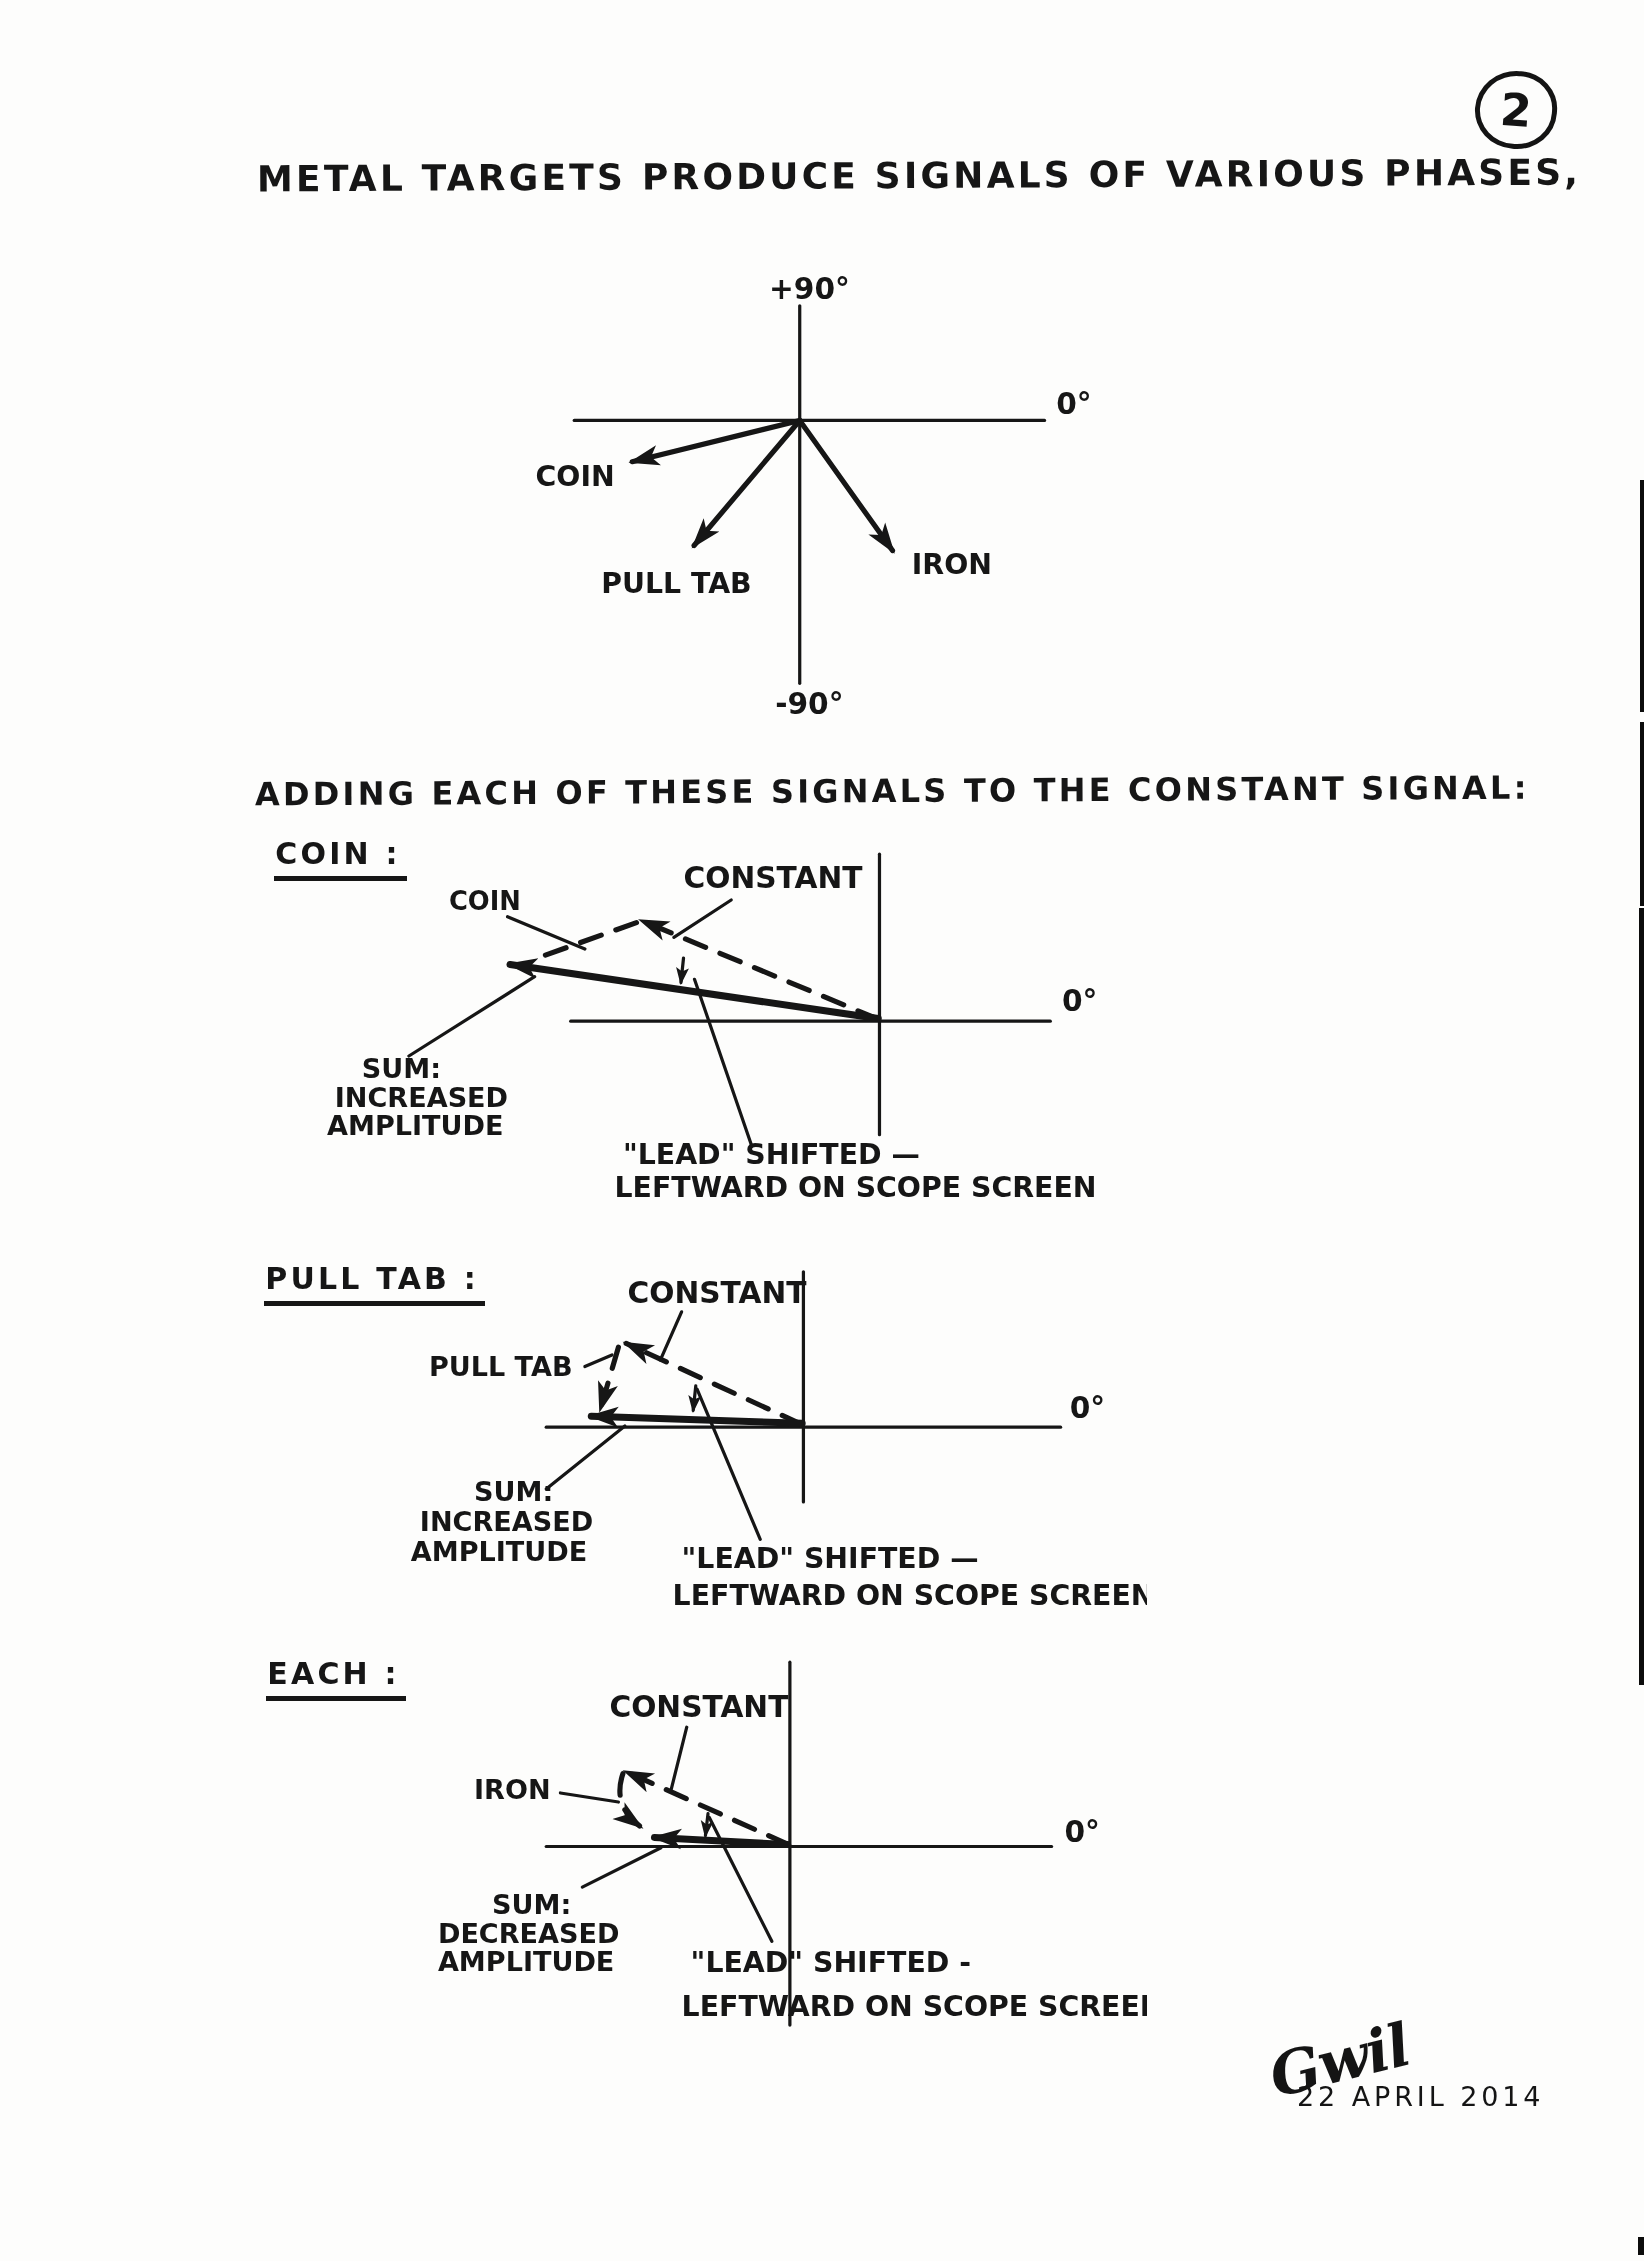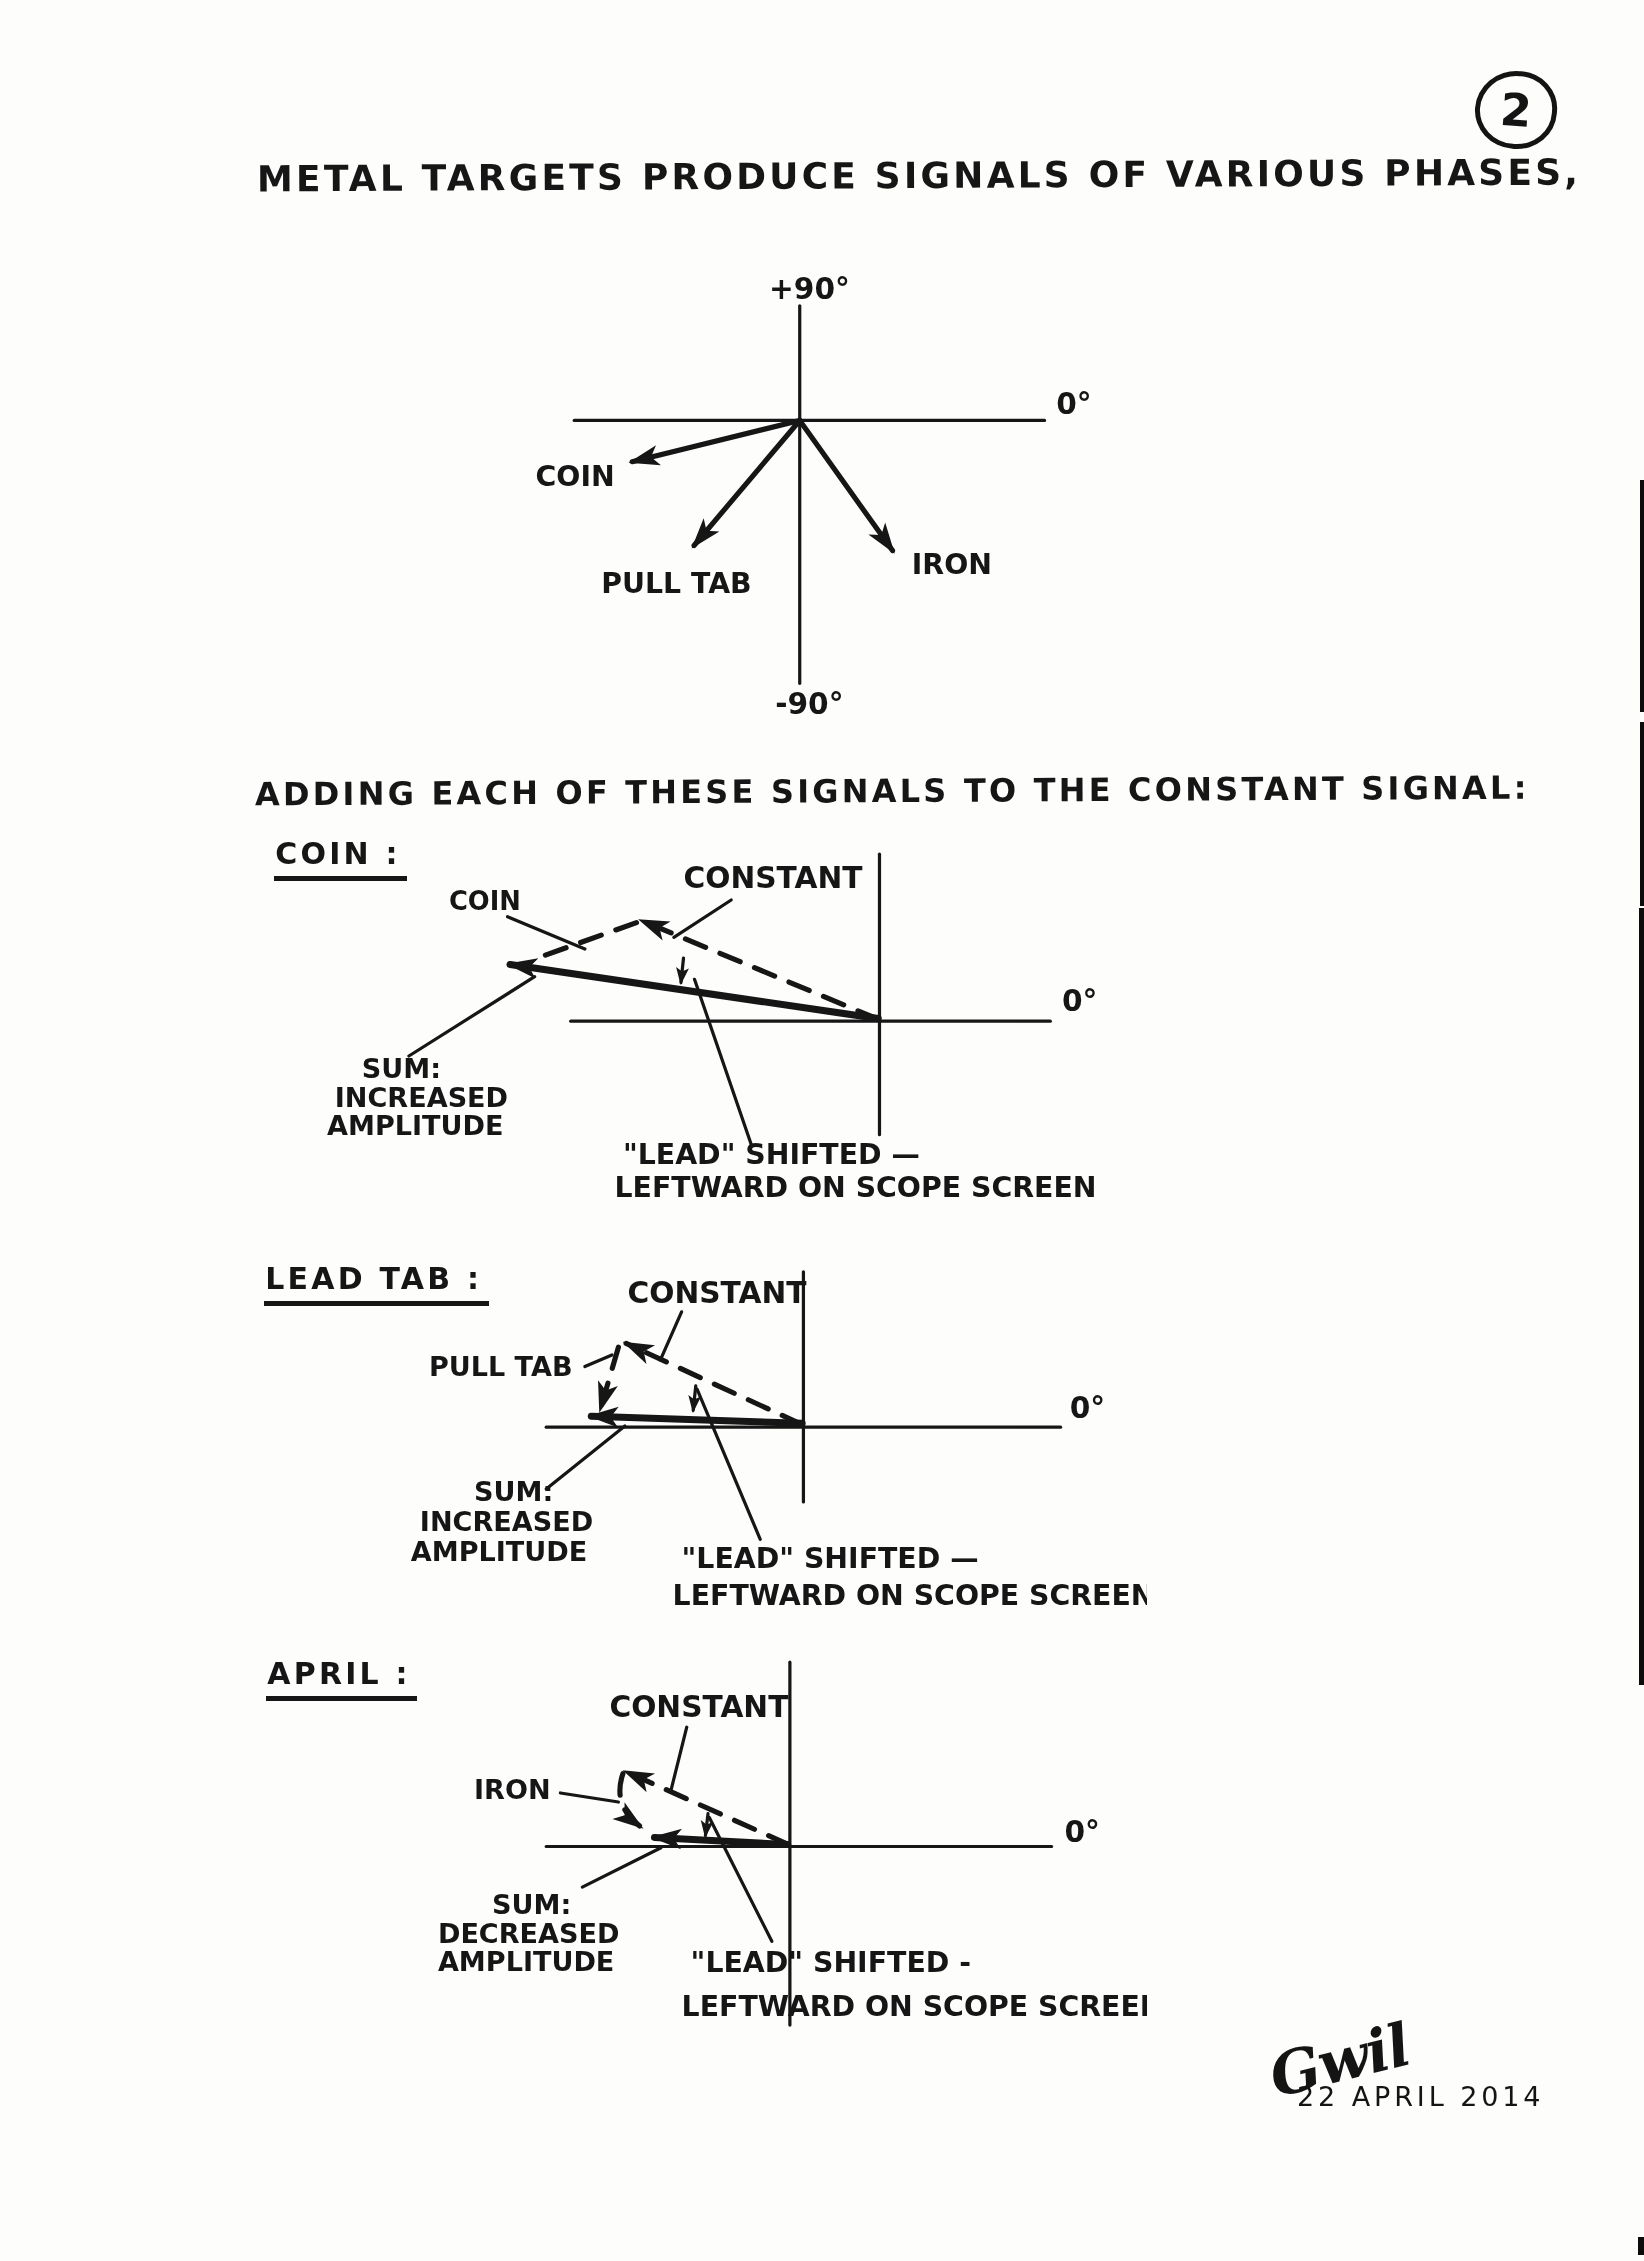--- a/index.html
+++ b/index.html
@@ -86,21 +86,21 @@
     <line class="ptr" x1="308" y1="122" x2="428" y2="172"></line>
     <line class="ptr" x1="687" y1="478" x2="598" y2="219"></line>
     <text x="82" y="372" font-size="42">SUM:</text>
     <text x="40" y="417" font-size="42">INCREASED</text>
     <text x="28" y="461" font-size="42">AMPLITUDE</text>
     <line class="ptr" x1="155" y1="338" x2="350" y2="215"></line>
     <text x="487" y="506" font-size="44">"LEAD" SHIFTED —</text>
     <text x="474" y="557" font-size="44">LEFTWARD ON SCOPE SCREEN</text>
   </svg>
 
-  <div class="hw sub-heading pt-head">LEAD TAB :</div>
+  <div class="hw sub-heading pt-head">PULL TAB :</div>
   <svg class="abs" style="left:309px;top:1257px;" width="838" height="361" viewBox="0 0 1300 560">
     <defs>
       <marker id="bA3" markerUnits="userSpaceOnUse" markerWidth="50" markerHeight="40" refX="42" refY="19" orient="auto">
         <path d="M0,3 L48,19 L0,35 L12,19 Z"></path>
       </marker>
       <marker id="sA3" markerUnits="userSpaceOnUse" markerWidth="28" markerHeight="24" refX="23" refY="11" orient="auto">
         <path d="M0,1 L27,11 L0,21 L6,11 Z"></path>
       </marker>
     </defs>
     <line class="axis" x1="767" y1="23" x2="767" y2="380"></line>
@@ -116,21 +116,21 @@
     <line class="ptr" x1="428" y1="170" x2="470" y2="152"></line>
     <line class="ptr" x1="700" y1="438" x2="602" y2="205"></line>
     <text x="256" y="378" font-size="42">SUM:</text>
     <text x="172" y="425" font-size="42">INCREASED</text>
     <text x="158" y="471" font-size="42">AMPLITUDE</text>
     <line class="ptr" x1="368" y1="360" x2="490" y2="262"></line>
     <text x="578" y="482" font-size="44">"LEAD" SHIFTED —</text>
     <text x="564" y="540" font-size="44">LEFTWARD ON SCOPE SCREEN</text>
   </svg>
 
-  <div class="hw sub-heading iron-head">APRIL :</div>
+  <div class="hw sub-heading iron-head">EACH :</div>
   <svg class="abs" style="left:309px;top:1651px;" width="838" height="400" viewBox="0 0 1300 620">
     <defs>
       <marker id="bA4" markerUnits="userSpaceOnUse" markerWidth="50" markerHeight="40" refX="42" refY="19" orient="auto">
         <path d="M0,3 L48,19 L0,35 L12,19 Z"></path>
       </marker>
       <marker id="sA4" markerUnits="userSpaceOnUse" markerWidth="28" markerHeight="24" refX="23" refY="11" orient="auto">
         <path d="M0,1 L27,11 L0,21 L6,11 Z"></path>
       </marker>
     </defs>
     <line class="axis" x1="746" y1="17" x2="746" y2="580"></line>

